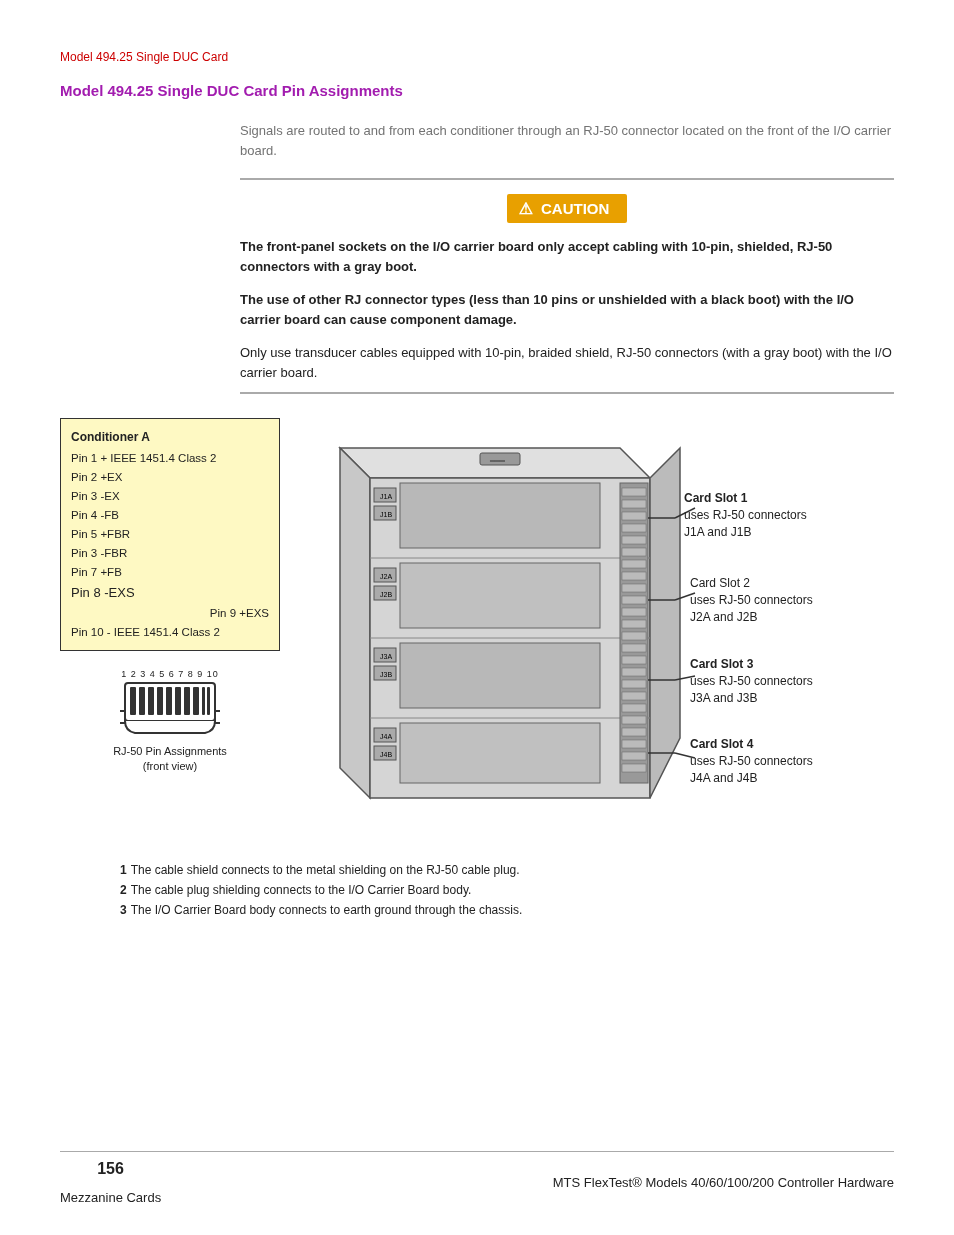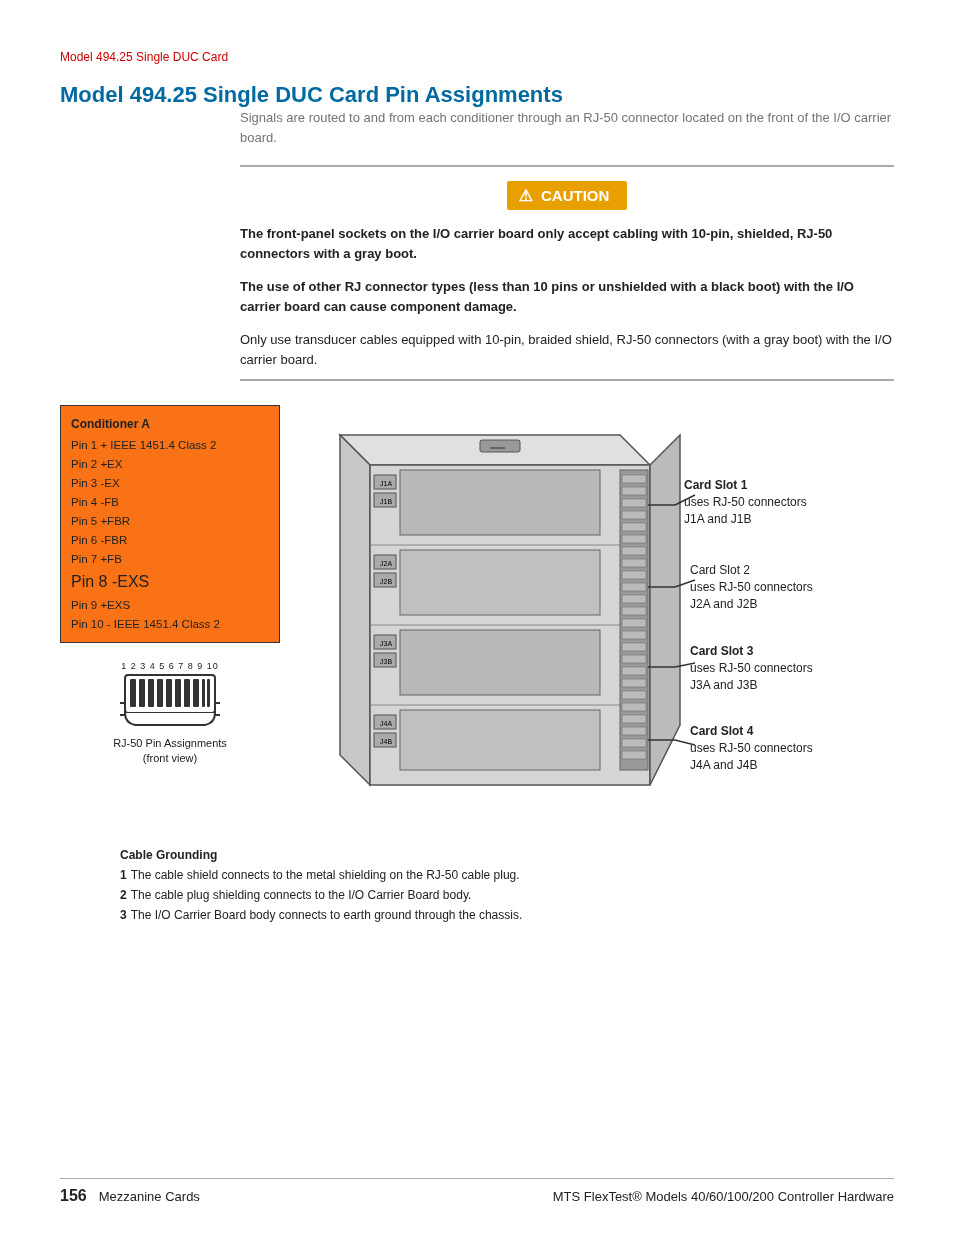--- a/index.html
+++ b/index.html
@@ -17,23 +17,24 @@
       min-height: 1235px;
       padding: 50px 60px 40px 60px;
       position: relative;
     }
     .breadcrumb {
       color: #cc0000;
       font-size: 12px;
       margin-bottom: 18px;
     }
     .page-title {
-      color: #0369a1;
-      font-size: 22px;
-      font-weight: bold;
+      color: #a21caf;
+      font-size: 15px;
+      font-weight: bold;
+      margin-bottom: 22px;
       border-bottom: none;
     }
     .content-area {
       margin-left: 180px;
     }
     .intro-text {
       font-size: 13px;
       color: #737373;
       margin-bottom: 18px;
       line-height: 1.5;
@@ -88,21 +89,21 @@
     .left-panel {
       width: 220px;
       flex-shrink: 0;
     }
     .conditioner-table {
       border: 1.5px solid #333;
       padding: 8px 10px;
       font-size: 12px;
       line-height: 1.7;
       margin-bottom: 18px;
-      background: #f97316;
+      background: #fef9c3;
     }
     .conditioner-table .header {
       font-weight: bold;
       margin-bottom: 2px;
     }
     .rj50-diagram {
       margin-top: 0;
       text-align: center;
     }
     .pin-numbers {
@@ -156,20 +157,21 @@
       justify-content: space-between;
       align-items: center;
       border-top: 1.5px solid #aaa;
       padding-top: 8px;
       font-size: 13px;
     }
     .footer-left {
       display: flex;
       align-items: center;
       gap: 12px;
+      flex-direction: column;
     }
     .page-number {
       font-weight: bold;
       font-size: 16px;
     }
   </style>
 </head>
 <body>
 
 <div class="page">
@@ -201,24 +203,24 @@
 
     <div class="left-panel">
       <div class="conditioner-table">
         <div class="header">Conditioner A</div>
         <div>
           <div style="font-size:11.5px;line-height:1.65;">Pin 1  + IEEE 1451.4 Class 2</div>
           <div style="font-size:11.5px;line-height:1.65;">Pin 2  +EX</div>
           <div style="font-size:11.5px;line-height:1.65;">Pin 3  -EX</div>
           <div style="font-size:11.5px;line-height:1.65;">Pin 4  -FB</div>
           <div style="font-size:11.5px;line-height:1.65;">Pin 5  +FBR</div>
-          <div style="font-size:11.5px;line-height:1.65;">Pin 6  -FBR</div>
+          <div style="font-size:11.5px;line-height:1.65;">Pin 3  -FBR</div>
           <div style="font-size:11.5px;line-height:1.65;">Pin 7  +FB</div>
-          <div style="font-size:16px;line-height:1.65;">Pin 8  -EXS</div>
-          <div style="font-size:11.5px;line-height:1.65;">Pin 9  +EXS</div>
+          <div style="font-size:13px;line-height:1.65;">Pin 8  -EXS</div>
+          <div style="font-size:11.5px;line-height:1.65;text-align:right;">Pin 9  +EXS</div>
           <div style="font-size:11.5px;line-height:1.65;">Pin 10 - IEEE 1451.4 Class 2</div>
         </div>
       </div>
 
       <div class="rj50-diagram">
         <div class="pin-numbers">1 2 3 4 5 6 7 8 9 10</div>
         <div style="position:relative; display:inline-block;">
           <svg width="100" height="55" viewBox="0 0 100 55">
 
             <rect x="5" y="2" width="90" height="38" rx="3" ry="3" fill="white" stroke="#333" stroke-width="2"></rect>
@@ -358,21 +360,20 @@
         <div style="position:absolute; top:318px; left:410px; font-size:12px; line-height:1.4;">
           <span style="font-weight:bold;">Card Slot 4</span><br>
           <span>uses RJ-50 connectors</span><br>
           <span>J4A and J4B</span>
         </div>
       </div>
     </div>
   </div>
 
   <div class="grounding-section" style="margin-left:60px; margin-top:10px;">
-    <div class="title">Cable Grounding</div>
     <ol>
       <li>The cable shield connects to the metal shielding on the RJ-50 cable plug.</li>
       <li>The cable plug shielding connects to the I/O Carrier Board body.</li>
       <li>The I/O Carrier Board body connects to earth ground through the chassis.</li>
     </ol>
   </div>
 
   <div class="page-footer">
     <div class="footer-left">
       <span class="page-number">156</span>

